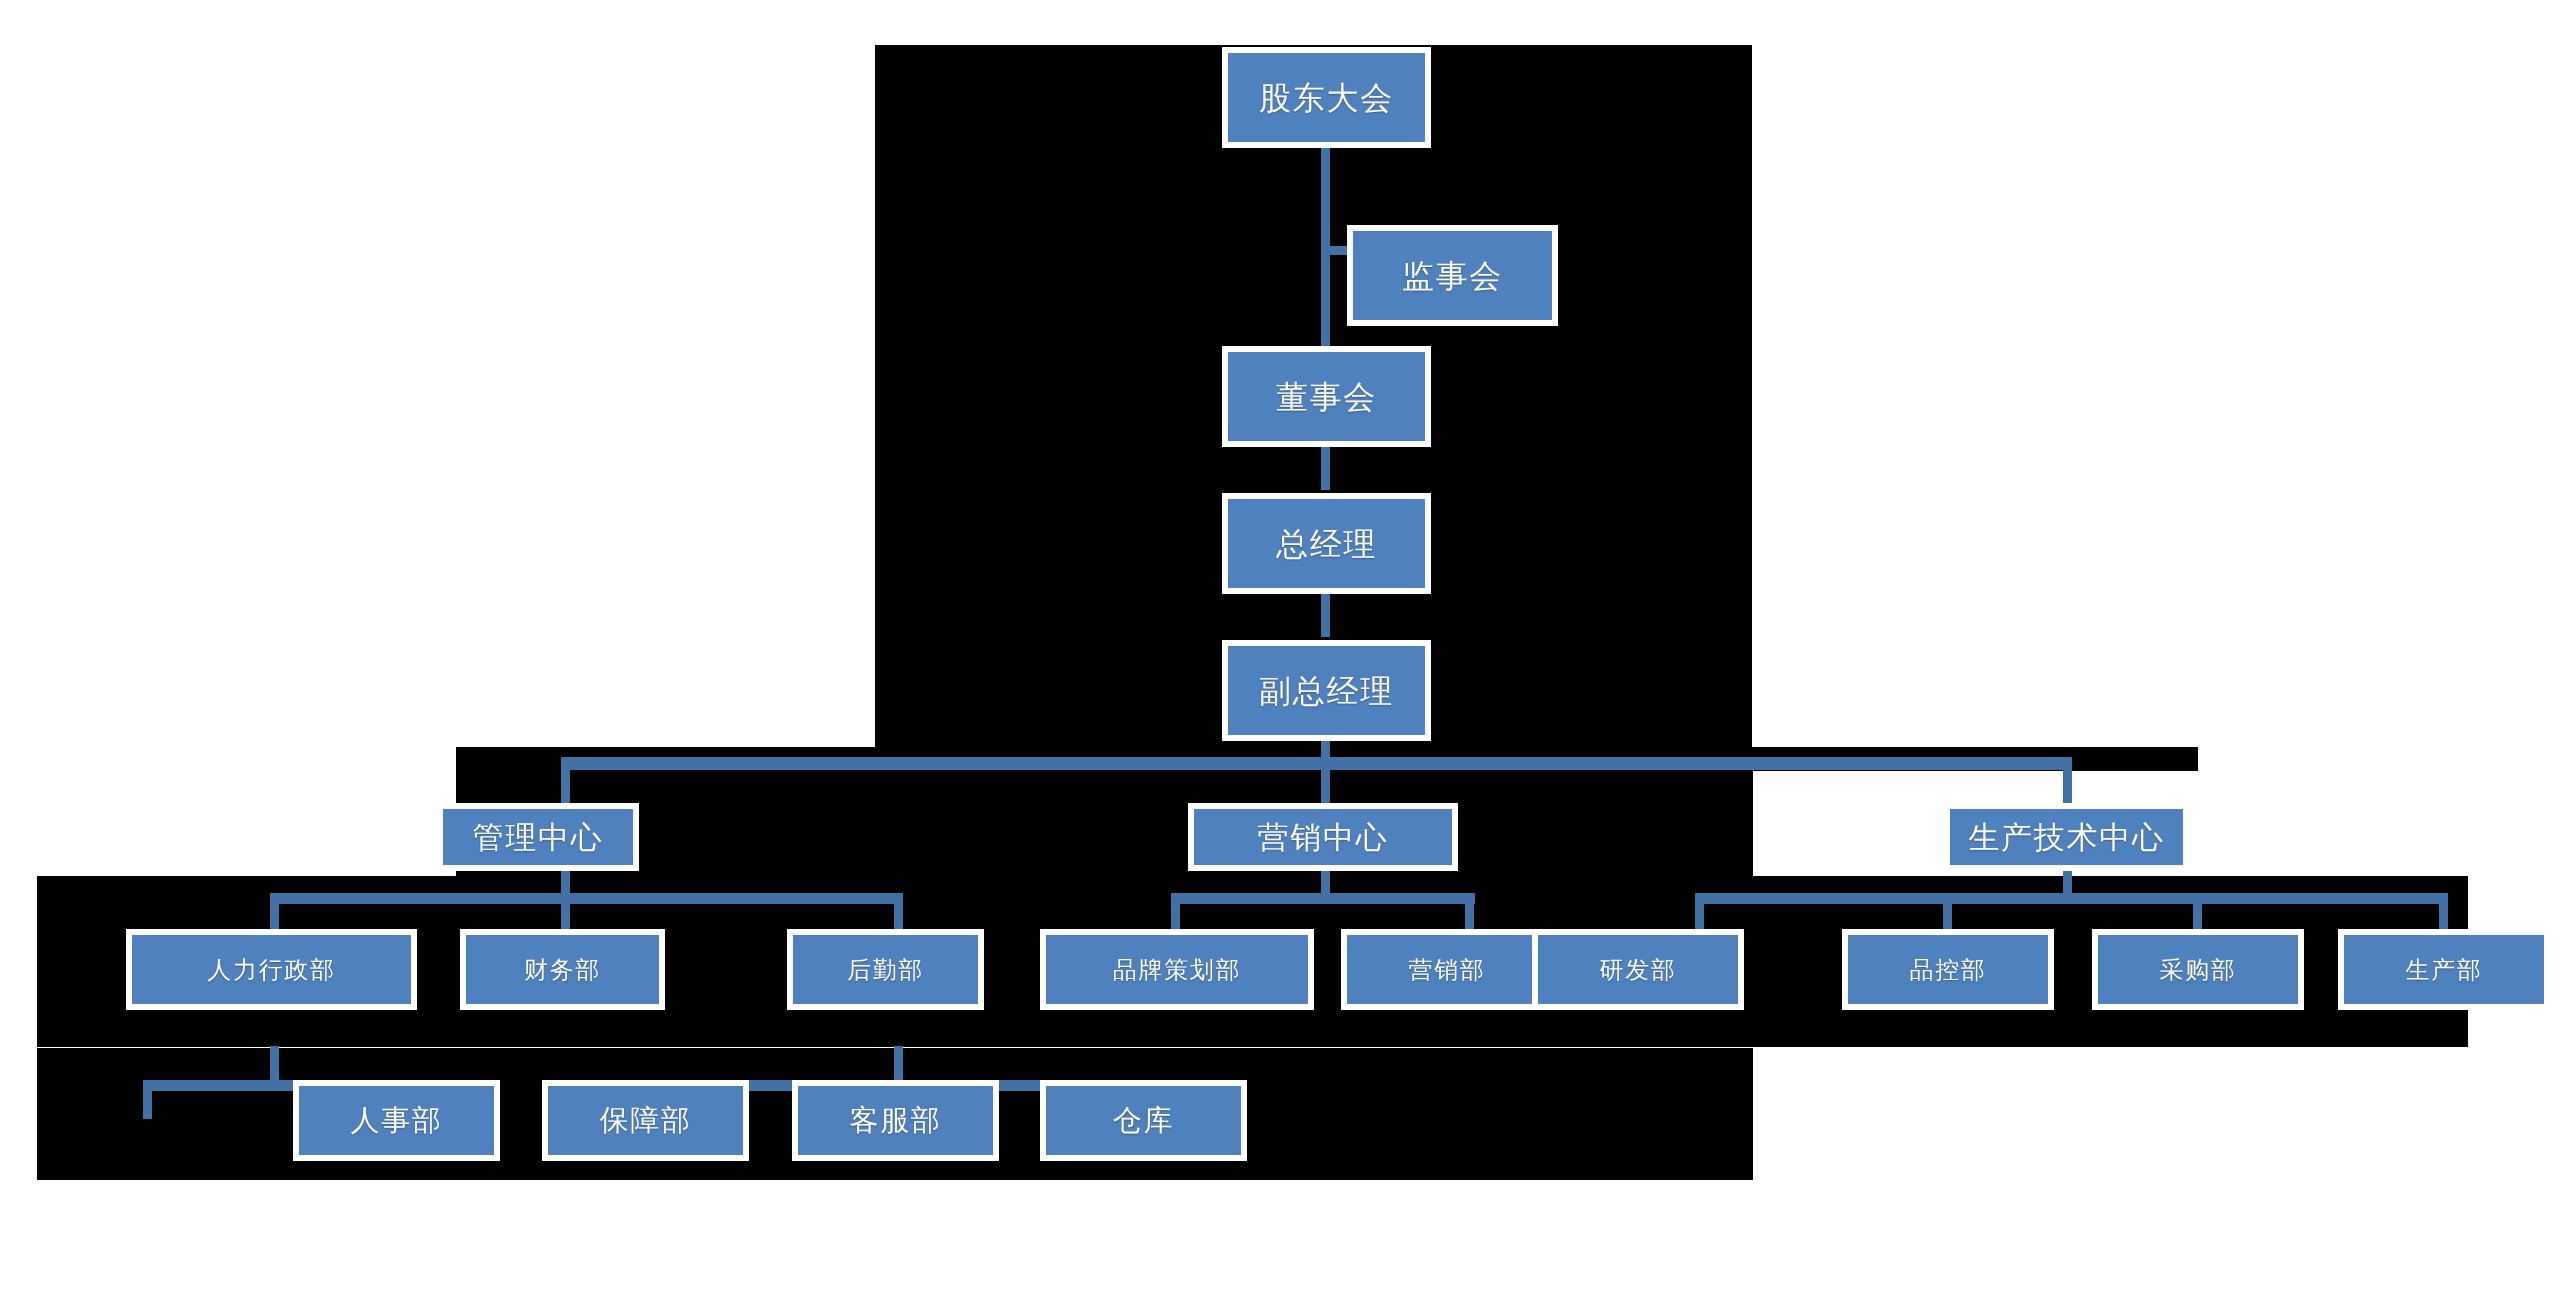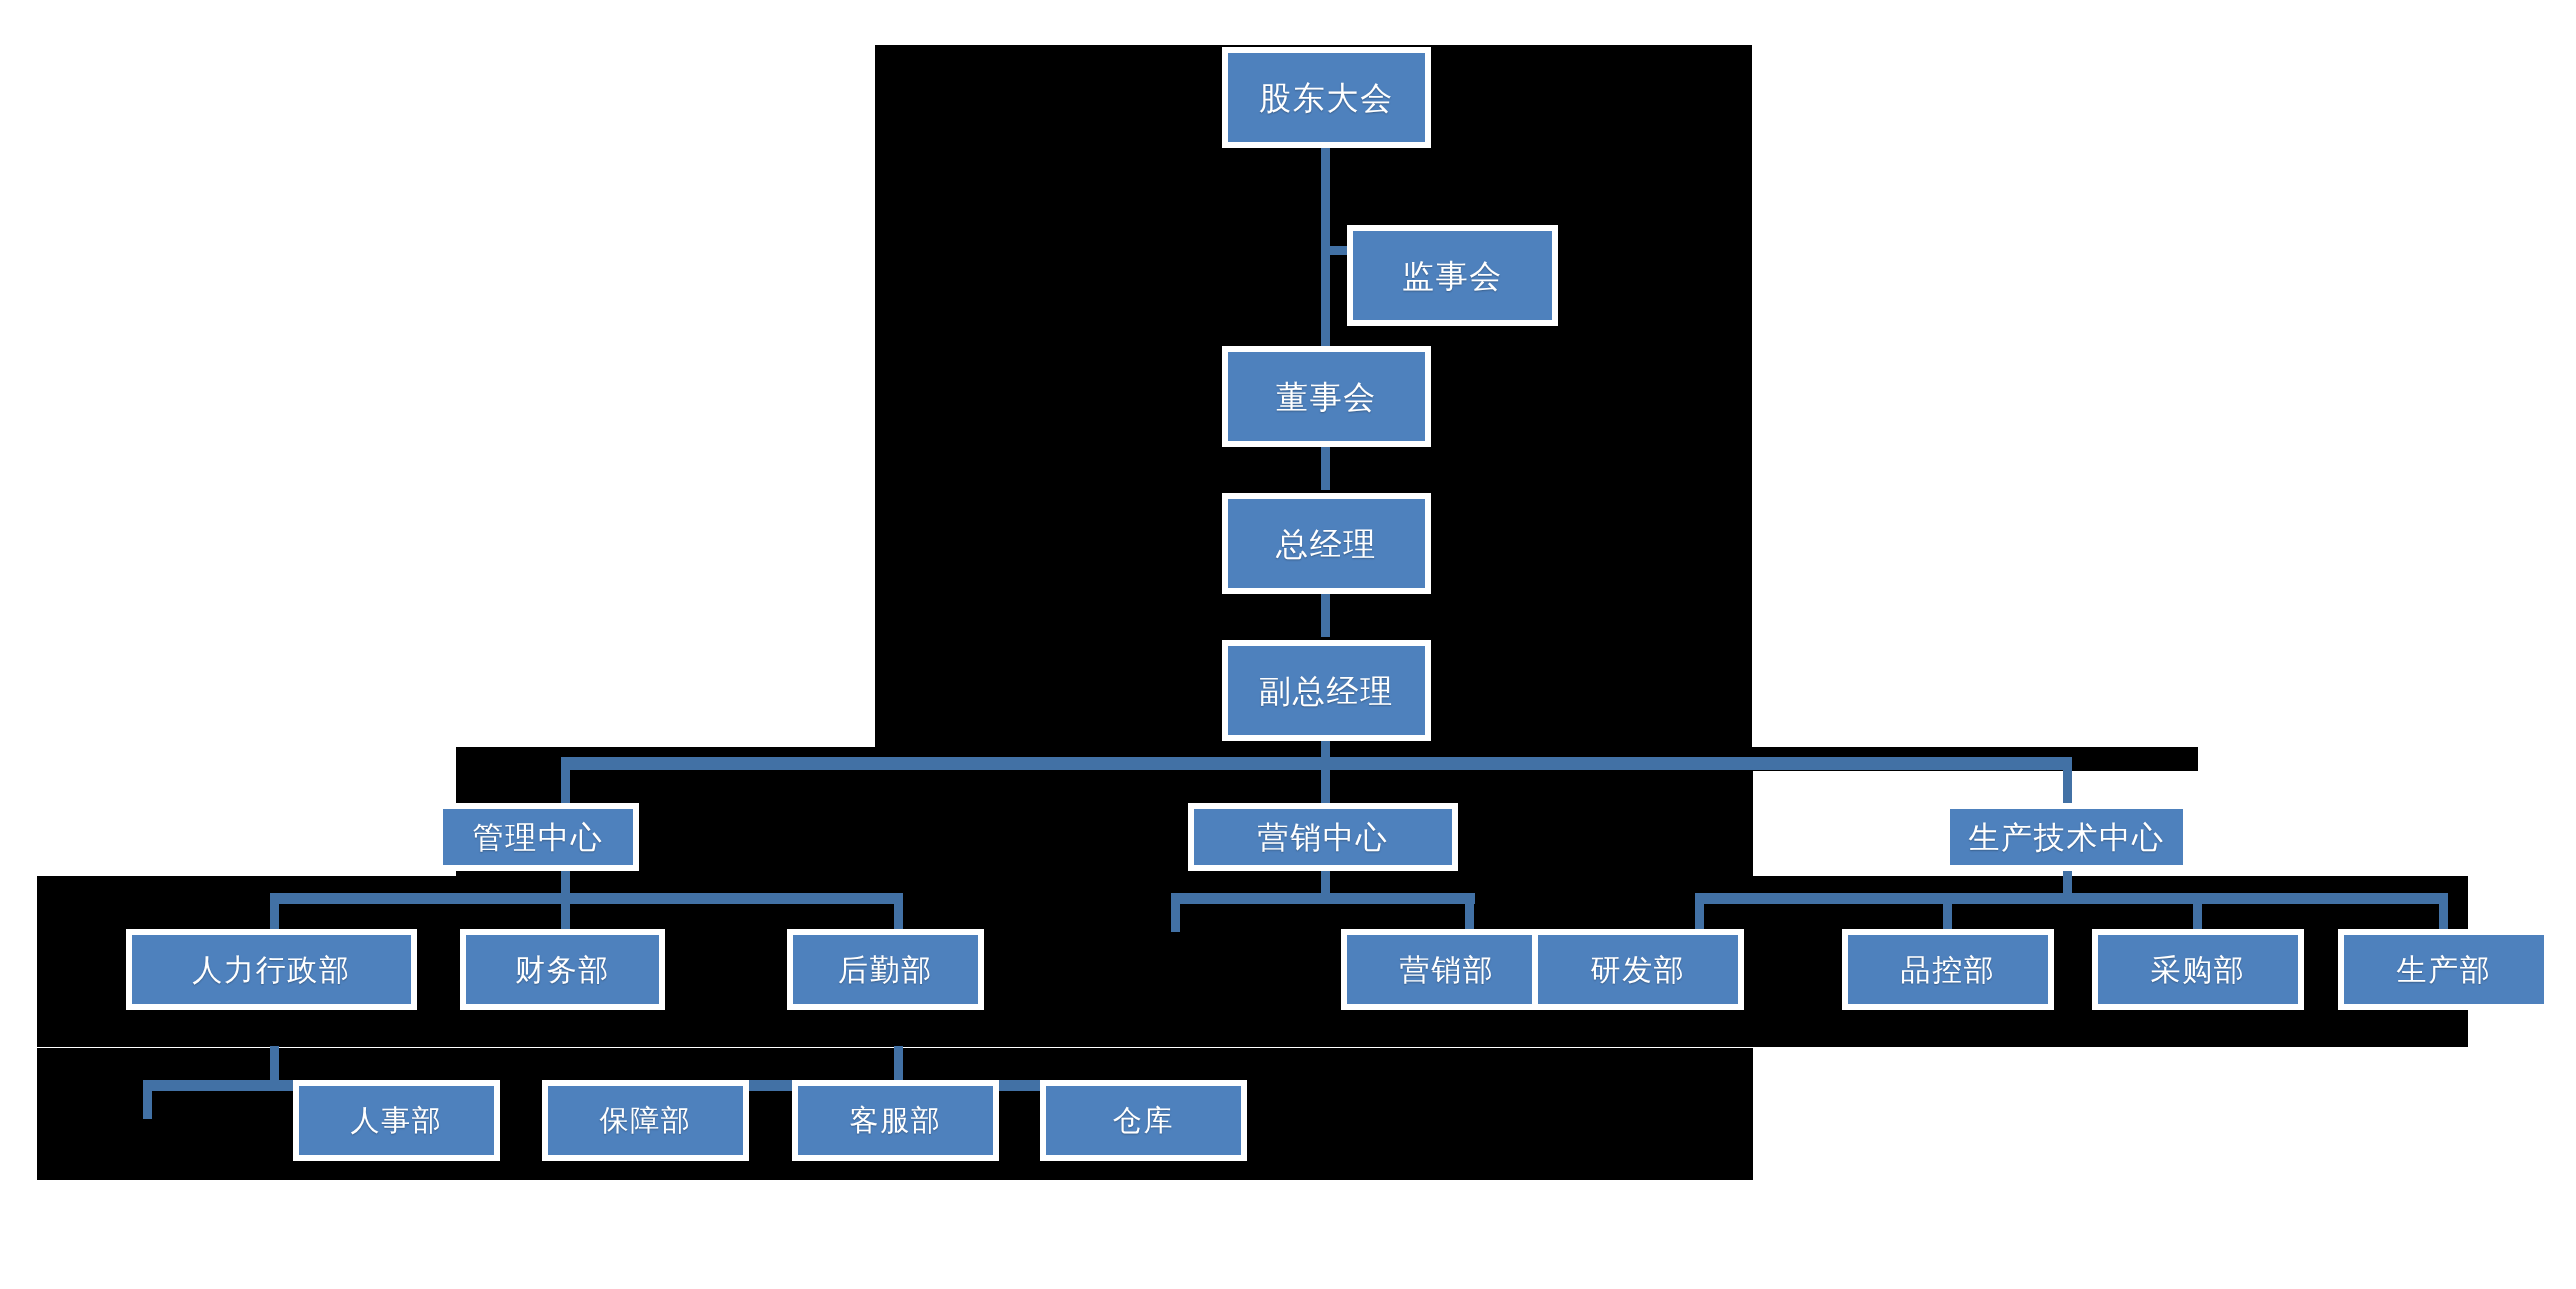--- a/index.html
+++ b/index.html
@@ -38,21 +38,21 @@
   }
   .node-label {
     color: #ffffff;
     font-size: 32px;
     line-height: 1;
     letter-spacing: 1.7px;
     white-space: nowrap;
     text-shadow: 0 0.9px 1.7px rgba(0,0,0,0.28);
   }
   .node-lvl3 .node-label { font-size: 31px; }
-  .node-lvl4 .node-label { font-size: 30px; }
+  .node-lvl4 .node-label { font-size: 24px; }
   .node-lvl5 .node-label { font-size: 29px; }
 </style>
 </head>
 <body>
 
 <div id="canvas">
 
   <div class="black-band" style="left:875px; top:45px; width:877px; height:713px;"></div>
   <div class="black-band" style="left:456px; top:747px; width:1742px; height:24px;"></div>
   <div class="black-band" style="left:37px; top:876px; width:2431px; height:171px;"></div>
@@ -139,20 +139,23 @@
   </div>
 
   <div class="node node-lvl4" style="left:460px; top:929px; width:205px; height:81px;">
     <span class="node-label">财务部</span>
   </div>
 
   <div class="node node-lvl4" style="left:787px; top:929px; width:197px; height:81px;">
     <span class="node-label">后勤部</span>
   </div>
 
+  <div class="node node-lvl4" style="left:1040px; top:929px; width:274px; height:81px;">
+    <span class="node-label">品牌策划部</span>
+  </div>
 
   <div class="node node-lvl4" style="left:1341px; top:929px; width:212px; height:81px;">
     <span class="node-label">营销部</span>
   </div>
 
   <div class="node node-lvl4" style="left:1532px; top:929px; width:212px; height:81px;">
     <span class="node-label">研发部</span>
   </div>
 
   <div class="node node-lvl4" style="left:1842px; top:929px; width:212px; height:81px;">

